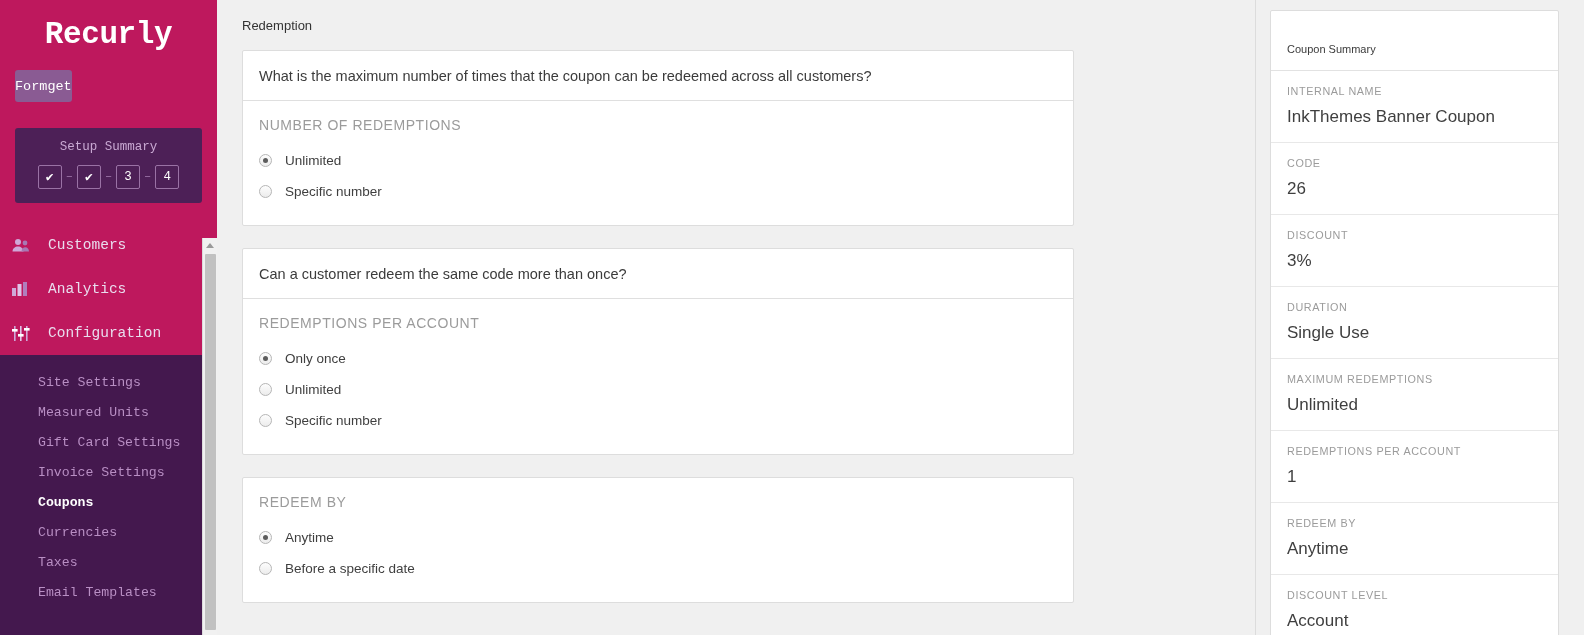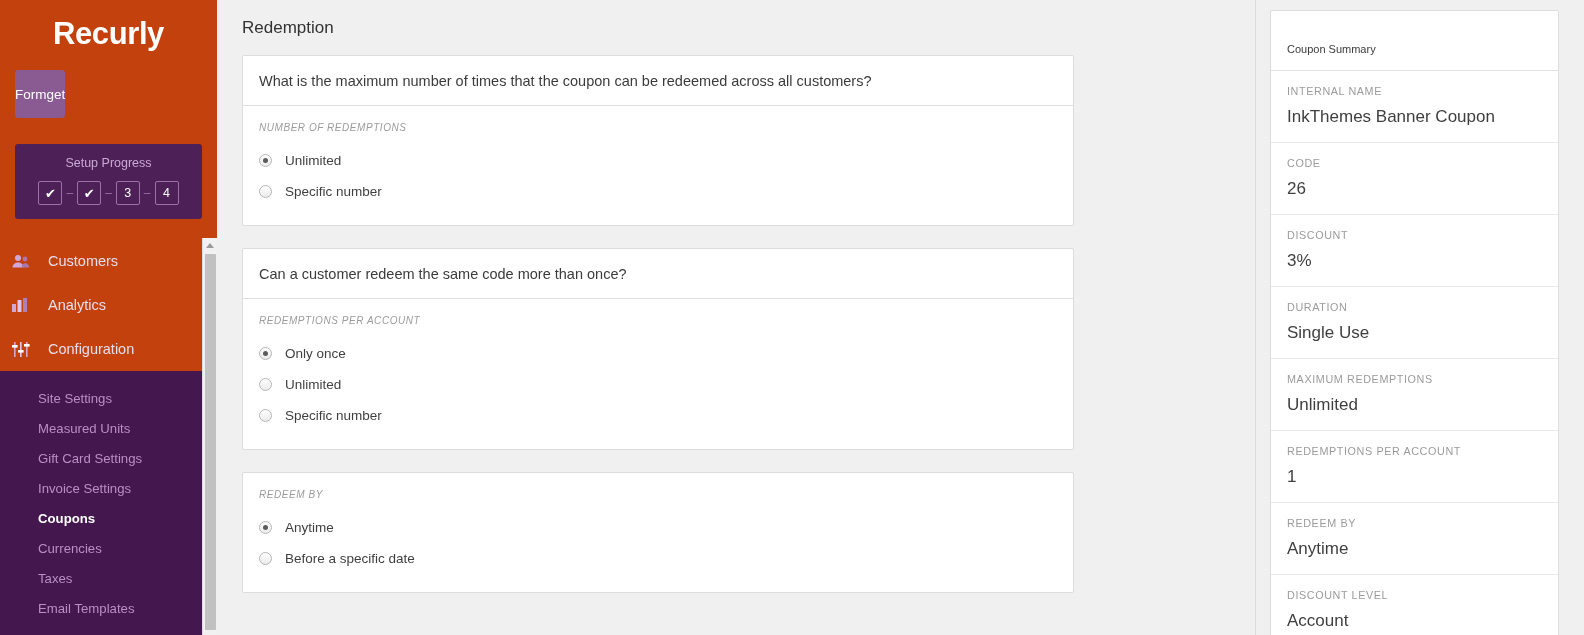--- a/index.html
+++ b/index.html
@@ -10,40 +10,41 @@
     background: #f0f0f0;
     font-family: "Liberation Sans", sans-serif;
     -webkit-font-smoothing: antialiased;
   }
   .app { position: relative; width: 1584px; height: 635px; display: flex; }
 
   
   .sidebar {
     width: 217px;
     flex: 0 0 217px;
-    background: #c2410c;
+    background: #be185d;
     position: relative;
     overflow: hidden;
     z-index: 5;
+    font-family: Liberation Mono, monospace;
   }
   .brand {
     height: 68px;
     display: flex;
     align-items: center;
     justify-content: center;
     color: #ffffff;
     font-size: 30px;
     font-weight: 700;
     letter-spacing: -0.4px;
   }
   .brand .rlogo { font-size: 31px; font-weight: 700; }
 
   .formget-btn {
     margin: 2px 15px 0 15px;
-    height: 48px;
+    height: 32px;
     background: #8a5b93;
     border-radius: 3px;
     color: #ffffff;
     font-size: 13.5px;
     display: flex;
     align-items: center;
     justify-content: center;
     cursor: pointer;
     border: none;
     font-family: inherit;
@@ -137,46 +138,45 @@
 
   
   .main {
     flex: 1 1 auto;
     background: #f0f0f0;
     padding: 18px 0 0 25px;
     overflow: hidden;
     position: relative;
   }
   .page-title {
-    font-size: 17px;
+    font-size: 13px;
     color: #333333;
     font-weight: normal;
     margin-bottom: 17px;
   }
   .card {
     width: 832px;
     background: #ffffff;
     border: 1px solid #dddddd;
     border-radius: 2px;
     margin-bottom: 22px;
   }
   .card-head {
     padding: 17px 16px 16px 16px;
     border-bottom: 1px solid #dfdfdf;
     font-size: 14.5px;
     color: #3b3b3b;
   }
   .card-body { padding: 16px 16px 18px 16px; }
   .field-label {
-    font-size: 10px;
+    font-size: 14px;
     letter-spacing: 0.55px;
     color: #9b9b9b;
     text-transform: uppercase;
     margin-bottom: 12px;
-    font-style: italic;
   }
   .radio-row {
     display: flex;
     align-items: center;
     height: 31px;
     cursor: pointer;
   }
   .radio {
     width: 13px; height: 13px;
     border-radius: 50%;
@@ -236,21 +236,21 @@
 <div class="app">
 
   <aside class="sidebar">
     <div class="brand">
       <span class="rlogo">Recurly</span>
     </div>
 
     <button class="formget-btn">Formget</button>
 
     <div class="progress-box">
-      <div class="progress-title">Setup Progress</div>
+      <div class="progress-title">Setup Summary</div>
       <div class="steps" id="steps-host">
           <span class="step done">✔</span>
           <span class="step-sep">–</span>
           <span class="step done">✔</span>
           <span class="step-sep">–</span>
           <span class="step">3</span>
           <span class="step-sep">–</span>
           <span class="step">4</span>
         </div>
     </div>

